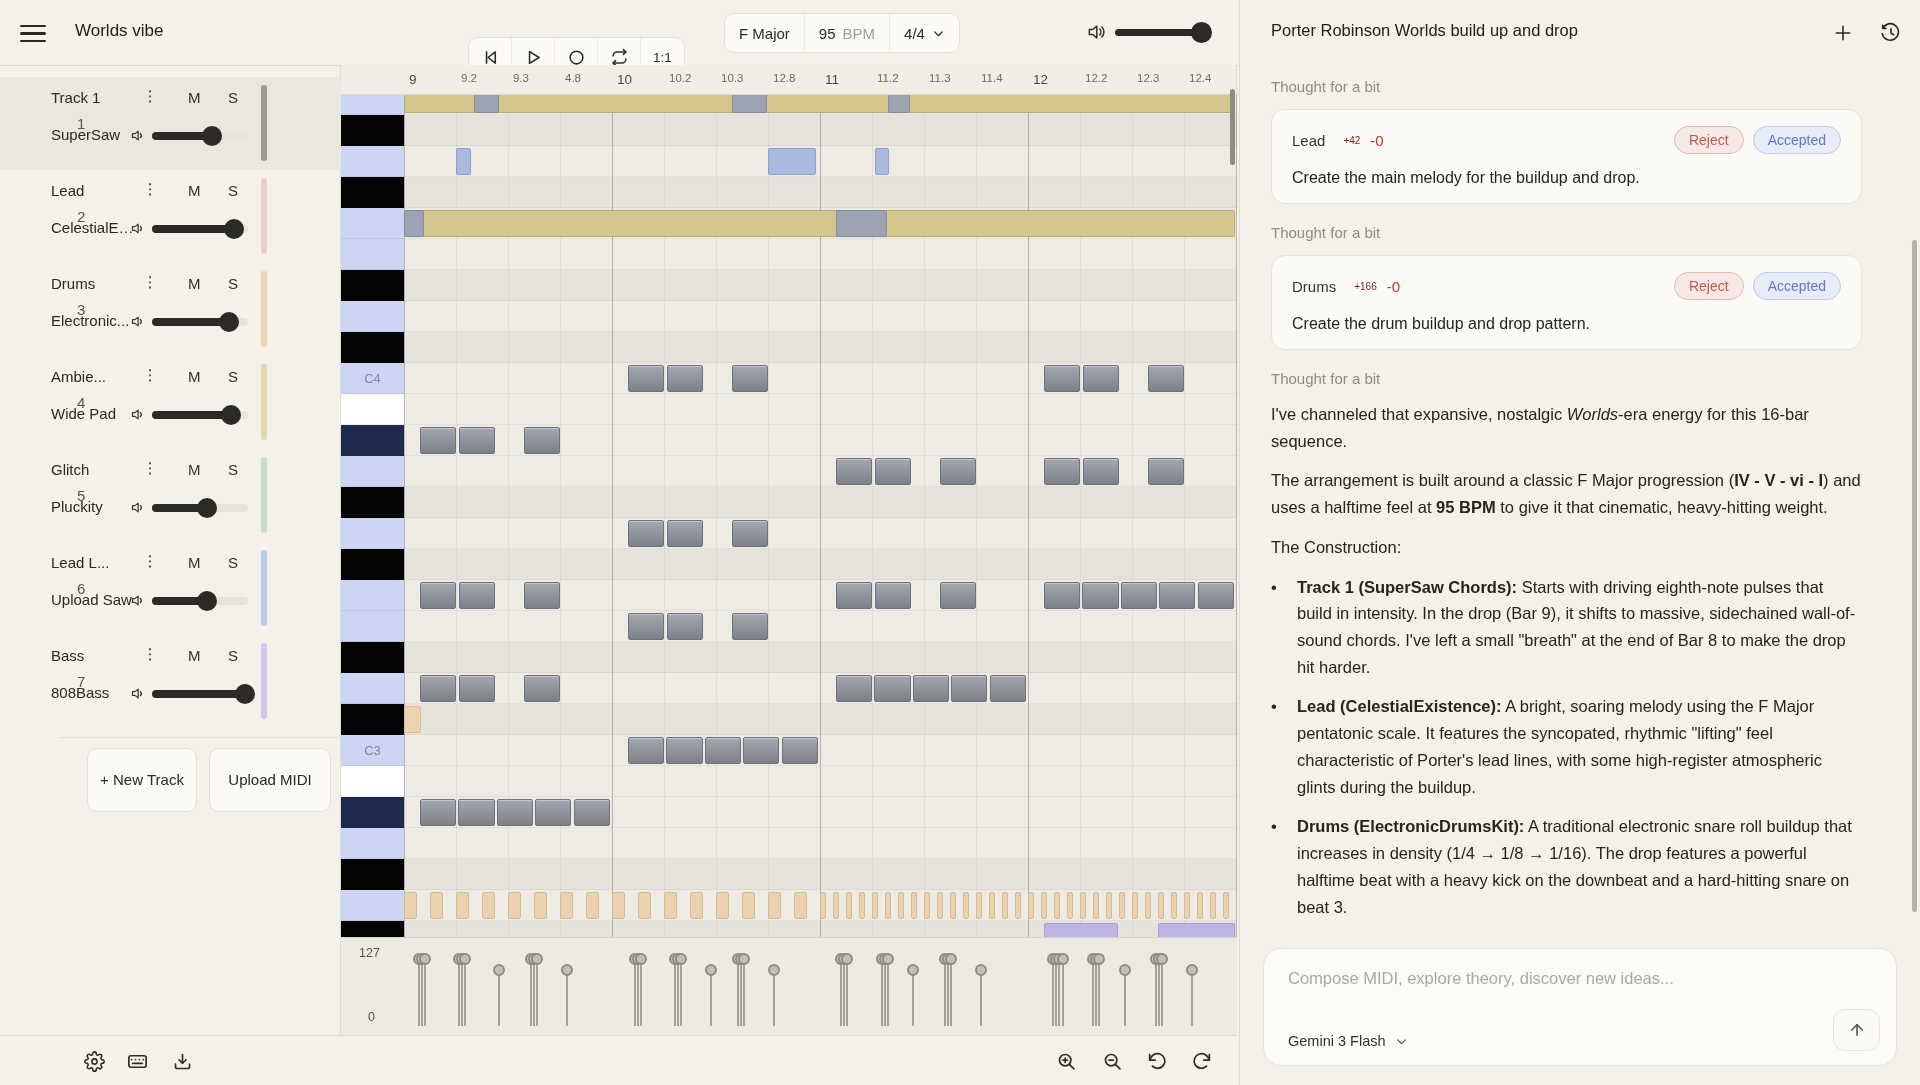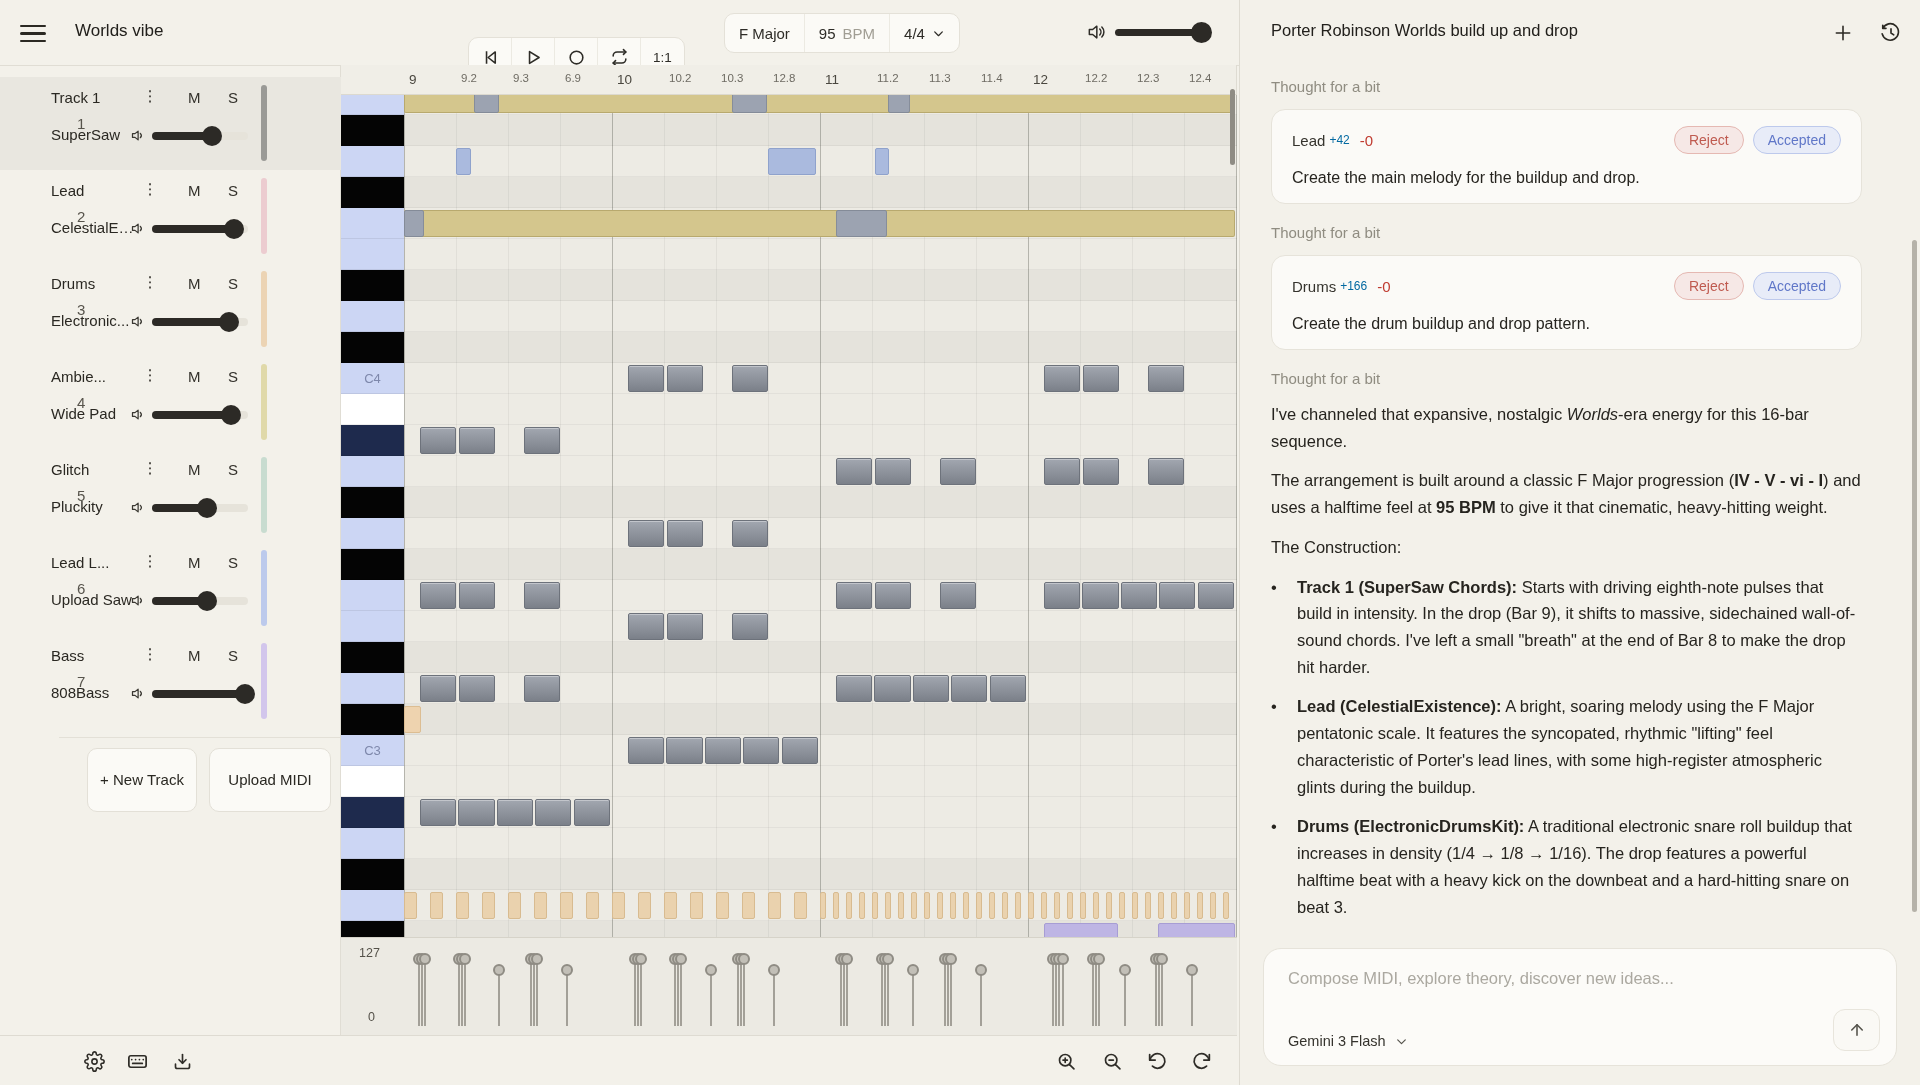--- a/index.html
+++ b/index.html
@@ -88,21 +88,21 @@
   #chat{left:1239px;top:0;width:681px;height:1085px;border-left:1px solid #dedbd2;background:#f3f1ea;}
   #chat-title{position:absolute;left:31px;top:21px;font-size:16.5px;font-weight:400;color:#22201c;max-width:540px;white-space:nowrap;overflow:hidden;}
   .chat-header-icon{position:absolute;top:20px;width:26px;height:26px;display:flex;align-items:center;justify-content:center;color:#2b2923;cursor:pointer;}
   #chat-plus{left:590px;}
   #chat-history{left:638px;}
   #chat-messages{position:absolute;left:0;top:58px;width:666px;height:878px;overflow:hidden;padding:0 44px 0 31px;}
   .thought{font-size:15px;color:#8f8c81;margin:20px 0 14px 0;}
   .diff-card{background:#fbfaf7;border:1px solid #e6e3da;border-radius:14px;padding:16px 20px;margin-bottom:6px;}
   .diff-head{display:flex;align-items:center;}
   .diff-track{font-size:15px;color:#35332d;}
-  .diff-add{font-size:12px;color:#0369a1;margin-left:4px;}
+  .diff-add{font-size:10px;color:#7f1d1d;margin-left:18px;}
   .diff-del{font-size:15px;color:#c03b30;margin-left:10px;}
   .diff-spacer{flex:1;}
   .pill{font-size:14px;border-radius:16px;padding:5px 14px;cursor:pointer;}
   .pill.reject{background:#f6e8e6;border:1px solid #e5b8b2;color:#bf5a4f;margin-right:9px;}
   .pill.accept{background:#e8ecf8;border:1px solid #bdc9ec;color:#6077c8;}
   .diff-body{font-size:16px;color:#26241f;margin-top:15px;}
   .para{font-size:16.5px;line-height:1.62;color:#26241f;margin:0 0 13px 0;}
   .para b{font-weight:700;}
   .para i{font-style:italic;}
   .bullet-row{display:flex;}
@@ -333,21 +333,21 @@
   </div>
   <div id="upload-midi-btn" class="panel-btn abs">
     <span>Upload MIDI</span>
   </div>
 
   <div id="piano-roll" class="abs">
     <div id="ruler">
         <span class="ruler-label bar" style="left: 68px;">9</span>
         <span class="ruler-label" style="left: 120px;">9.2</span>
         <span class="ruler-label" style="left: 172px;">9.3</span>
-        <span class="ruler-label" style="left: 224px;">6.9</span>
+        <span class="ruler-label" style="left: 224px;">4.8</span>
         <span class="ruler-label bar" style="left: 276px;">10</span>
         <span class="ruler-label" style="left: 328px;">10.2</span>
         <span class="ruler-label" style="left: 380px;">10.3</span>
         <span class="ruler-label" style="left: 432px;">12.8</span>
         <span class="ruler-label bar" style="left: 484px;">11</span>
         <span class="ruler-label" style="left: 536px;">11.2</span>
         <span class="ruler-label" style="left: 588px;">11.3</span>
         <span class="ruler-label" style="left: 640px;">11.4</span>
         <span class="ruler-label bar" style="left: 692px;">12</span>
         <span class="ruler-label" style="left: 744px;">12.2</span>

